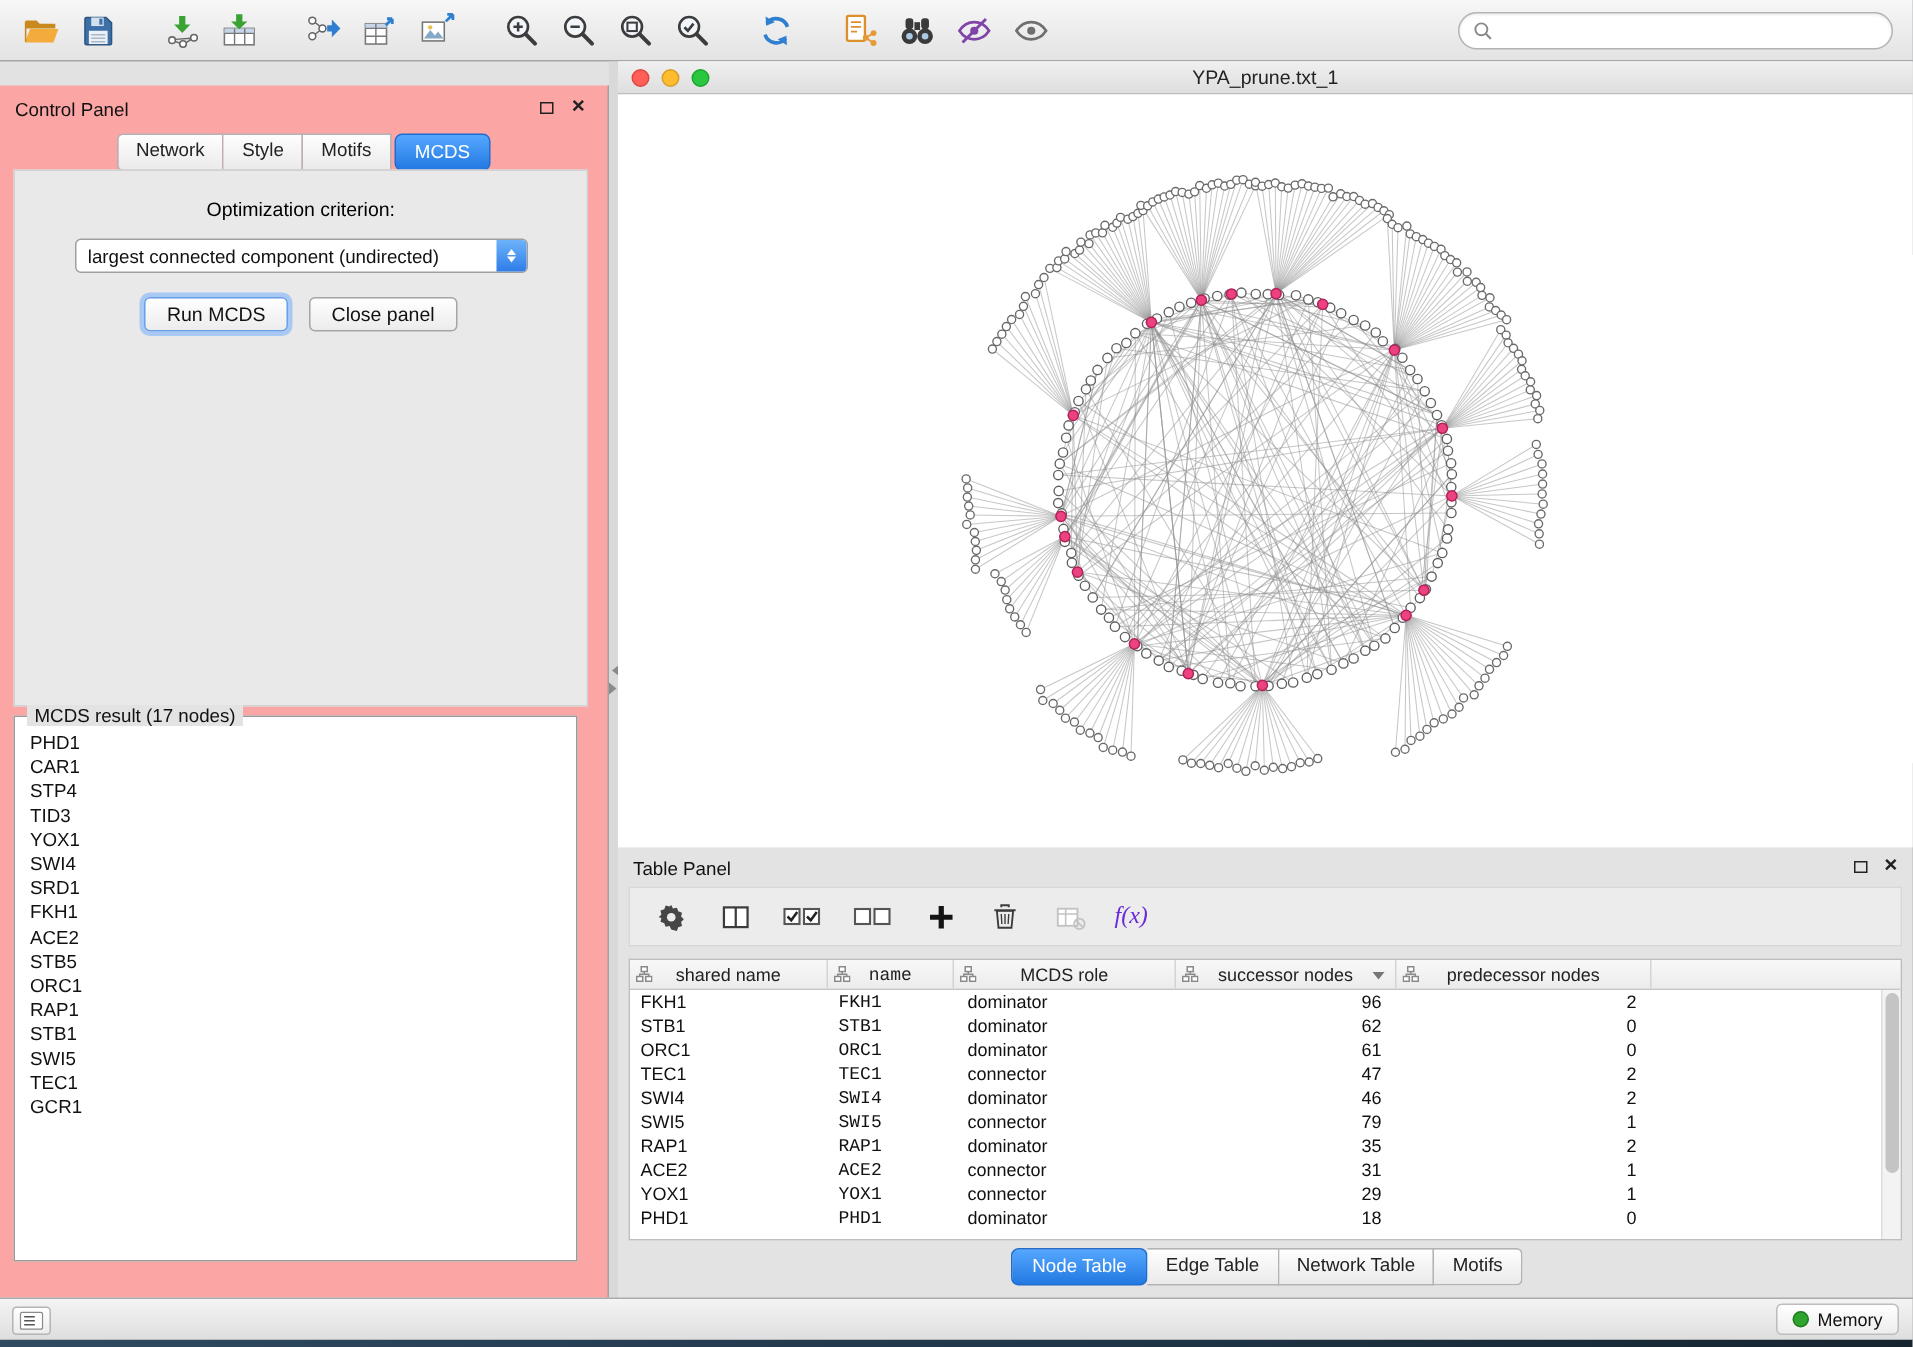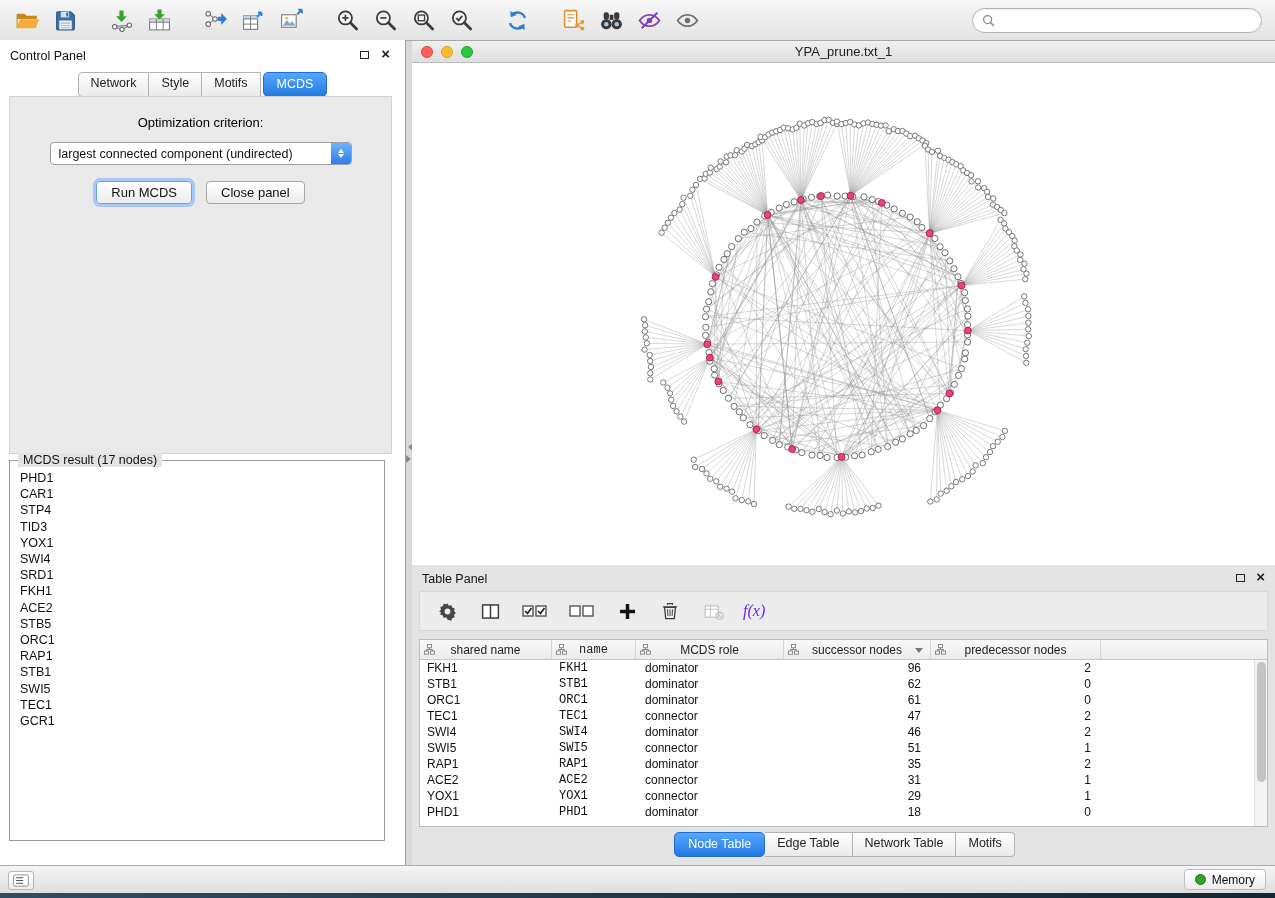--- a/index.html
+++ b/index.html
@@ -23,22 +23,22 @@
   .search-box {
     position:absolute; right:13px; top:8px; width:290px; height:25px;
     border:1px solid #b3b3b3; border-radius:13px; background:#fff;
     display:flex; align-items:center; padding-left:9px; gap:6px;
     box-shadow:inset 0 1px 2px rgba(0,0,0,.08);
   }
   .search-box input { border:none; outline:none; flex:1; height:20px; font-size:12px; background:transparent; margin-right:10px; }
 
   
   .control-panel {
-    position:absolute; left:0; top:40px; width:406px; bottom:28px;
-    background:#ffffff; border-right:1px solid #a0a0a0;
+    position:absolute; left:0; top:57px; width:406px; bottom:28px;
+    background:#fca5a5; border-right:1px solid #a0a0a0;
   }
   .cp-header { position:relative; height:30px; }
   .panel-title { position:absolute; left:10px; top:9px; font-size:12.5px; color:#111; }
   .win-ico-float { position:absolute; top:11px; width:9px; height:8px; border:1.4px solid #222; }
   .win-ico-close { position:absolute; top:6px; font-size:15px; font-weight:700; color:#222; line-height:16px; }
   .cp-header .win-ico-float { right:36px; }
   .cp-header .win-ico-close { right:15px; }
 
   .cp-tabs { position:absolute; left:0; right:0; top:32px; display:flex; justify-content:center; }
   .tab {
@@ -1228,21 +1228,21 @@
             <div class="td w1 a1">SWI4</div>
             <div class="td w2 a2">dominator</div>
             <div class="td w3 a3">46</div>
             <div class="td w4 a4">2</div>
             <div class="td cf"></div>
           </div>
           <div class="tr">
             <div class="td w0 a0">SWI5</div>
             <div class="td w1 a1">SWI5</div>
             <div class="td w2 a2">connector</div>
-            <div class="td w3 a3">51</div>
+            <div class="td w3 a3">79</div>
             <div class="td w4 a4">1</div>
             <div class="td cf"></div>
           </div>
           <div class="tr">
             <div class="td w0 a0">RAP1</div>
             <div class="td w1 a1">RAP1</div>
             <div class="td w2 a2">dominator</div>
             <div class="td w3 a3">35</div>
             <div class="td w4 a4">2</div>
             <div class="td cf"></div>

